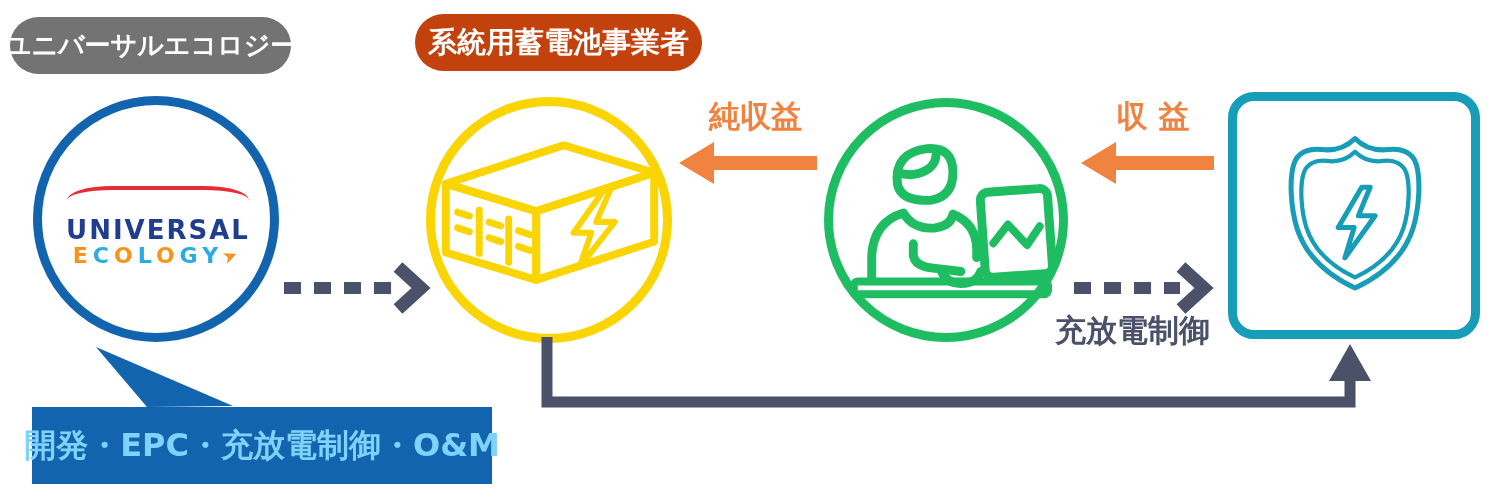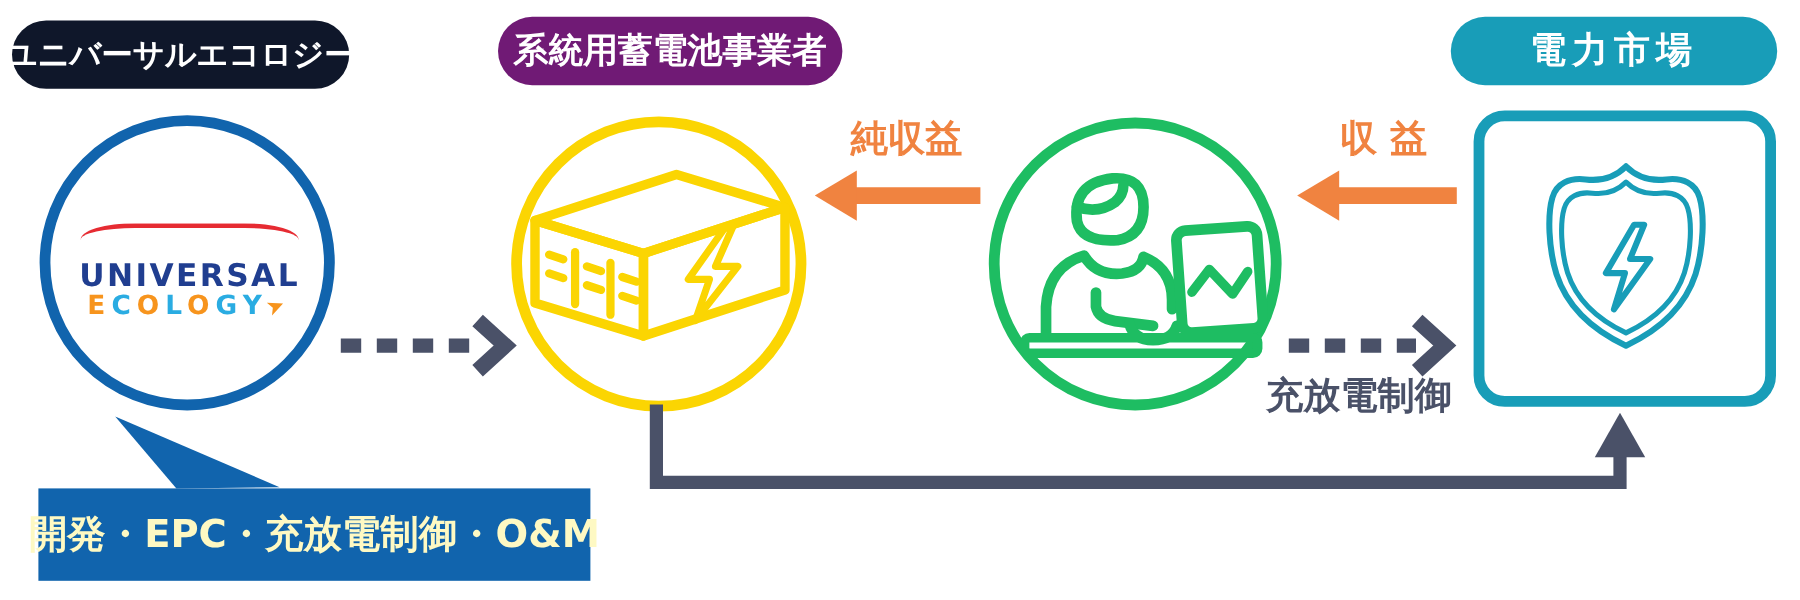--- a/index.html
+++ b/index.html
@@ -1,21 +1,21 @@
 <!DOCTYPE html>
 <html><head>
 <meta charset="utf-8">
 <style>
   html,body{margin:0;padding:0;background:#fff;}
   .stage{position:relative;width:1500px;height:500px;background:#ffffff;
          font-family:"DejaVu Sans","Liberation Sans",sans-serif;overflow:hidden;}
   .pill{position:absolute;display:flex;align-items:center;justify-content:center;
         color:#fff;font-weight:bold;border-radius:30px;white-space:nowrap;}
-  #pill-ue {left:10px;  top:17px;width:281px;height:57px;background:#0f172a;font-size:26px;}
-  #pill-bat{left:415px; top:14px;width:287px;height:57px;background:#701a75;font-size:29px;}
+  #pill-ue {left:10px;  top:17px;width:281px;height:57px;background:#737373;font-size:26px;}
+  #pill-bat{left:415px; top:14px;width:287px;height:57px;background:#c2410c;font-size:29px;}
   #pill-agg{left:816px; top:14px;width:272px;height:57px;background:#1ebd62;font-size:30px;letter-spacing:3px;}
   #pill-mkt{left:1209px;top:14px;width:272px;height:57px;background:#189db8;font-size:30px;letter-spacing:5px;}
 
   .circle{position:absolute;border-radius:50%;background:#fff;box-sizing:border-box;}
   #circle-ue {left:33px; top:96px;width:246px;height:246px;border:9px solid #1164ad;}
   #circle-bat{left:426px;top:97px;width:246px;height:246px;border:9px solid #fbd502;}
   #circle-agg{left:824px;top:98px;width:244px;height:244px;border:9px solid #1ebd62;}
   #square-mkt{position:absolute;left:1228px;top:92px;width:252px;height:247px;
               border:9px solid #189db8;border-radius:26px;background:#fff;box-sizing:border-box;}
 
@@ -25,41 +25,40 @@
   #shield-icon {left:1271px;top:124px;}
 
   .lbl{position:absolute;font-weight:bold;text-align:center;white-space:nowrap;line-height:1.15;}
   #lbl-net   {left:688px; top:99px; width:135px;color:#f08340;font-size:31px;}
   #lbl-rev   {left:1083px;top:99px; width:140px;color:#f08340;font-size:31px;}
   #lbl-batops{left:248px; top:313px;width:248px;color:#4a5168;font-size:31px;}
   #lbl-mktops{left:1015px;top:313px;width:235px;color:#4a5168;font-size:31px;}
   #lbl-sale  {left:700px; top:423px;width:550px;color:#4a5168;font-size:32px;}
 
   #callout{position:absolute;left:32px;top:407px;width:460px;height:77px;background:#1164ad;
-           color:#fef9c3;font-size:32px;font-weight:bold;display:flex;align-items:center;
+           color:#7dd3fc;font-size:32px;font-weight:bold;display:flex;align-items:center;
            justify-content:center;white-space:nowrap;}
 
   #connector-layer{position:absolute;left:0;top:0;pointer-events:none;}
 
   
   #logo{position:absolute;left:52px;top:186px;width:212px;text-align:center;}
   #logo-arc{margin:0 auto;width:182px;height:24px;border-top:4px solid #e62b32;
             border-radius:50% / 100%;}
   #logo-l1{color:#203e90;font-size:26px;font-weight:bold;letter-spacing:2px;line-height:1;margin-top:3px;}
   #logo-l2{font-size:22px;font-weight:bold;letter-spacing:5px;line-height:1;margin-top:2px;}
   #logo-arrow{display:inline-block;color:#f7941d;transform:rotate(-22deg) translateY(-2px);font-size:18px;}
 </style>
 </head>
 <body>
 
 <div class="stage">
 
   <div class="pill" id="pill-ue">ユニバーサルエコロジー</div>
   <div class="pill" id="pill-bat">系統用蓄電池事業者</div>
-  <div class="pill" id="pill-mkt">電力市場</div>
 
   <div class="circle" id="circle-ue"></div>
   <div class="circle" id="circle-bat"></div>
   <div class="circle" id="circle-agg"></div>
   <div id="square-mkt"></div>
 
   <svg id="connector-layer" width="1500" height="500" viewBox="0 0 1500 500">
 
     <polygon points="96,347 233,406 147,407" fill="#1164ad"></polygon>
 

